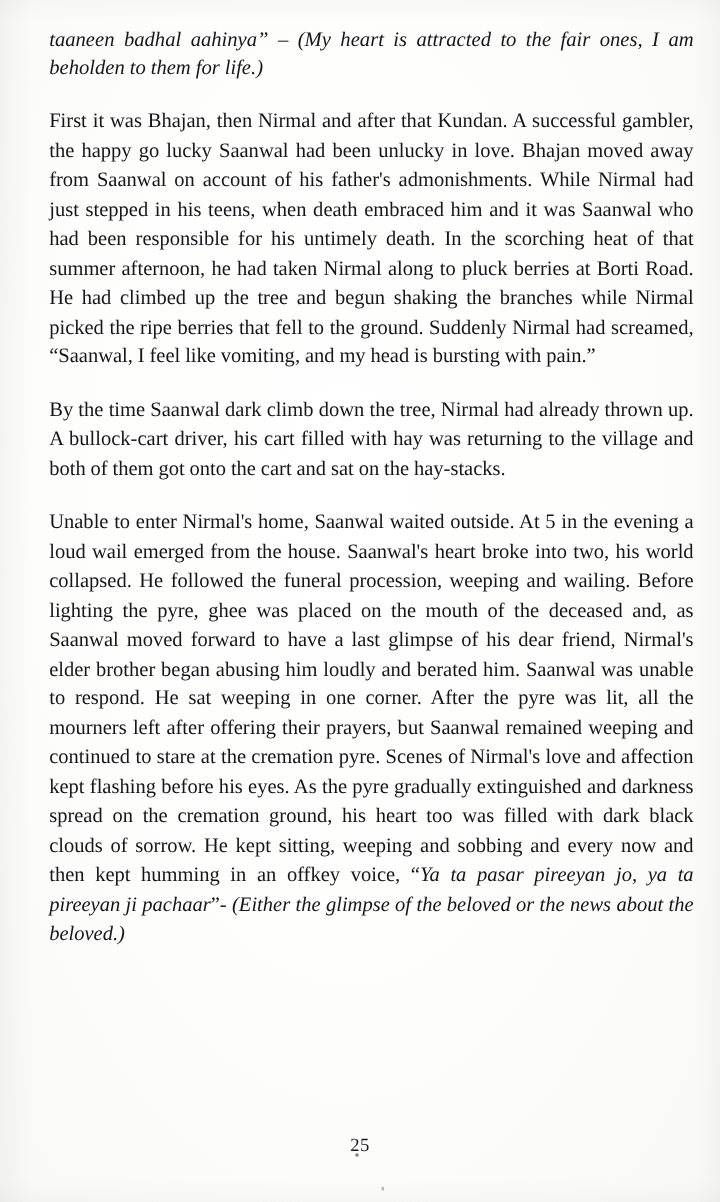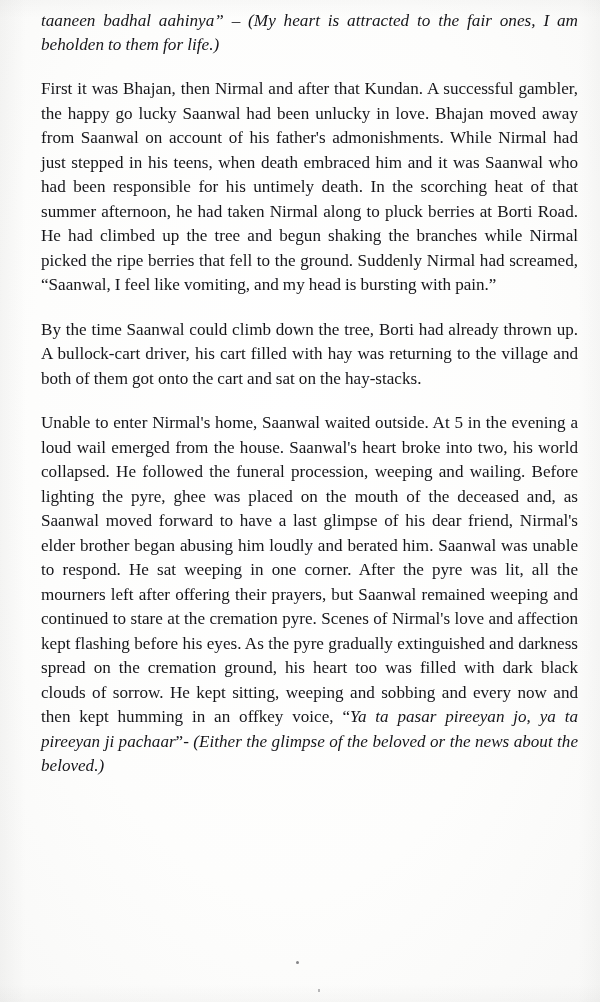--- a/index.html
+++ b/index.html
@@ -37,21 +37,21 @@
   }
 
   .text-column {
     position: absolute;
     left: 41px;
     top: 9px;
     width: 537px;
   }
 
   .para {
-    margin: 0 0 20px 0;
+    margin: 12px 0 20px 0;
     text-align: justify;
     text-justify: inter-word;
     font-size: 17.1px;
     line-height: 24.5px;
     color: #16161a;
     word-spacing: -0.2px;
   }
   .para:last-of-type {
     margin-bottom: 0;
   }
@@ -110,24 +110,27 @@
 <div class="page">
 
   <div class="scan-vignette"></div>
 
   <div class="text-column">
 
     <p class="para italic-block">taaneen badhal aahinya” – (My heart is attracted to the fair ones, I am beholden to them for life.)</p>
 
     <p class="para">First it was Bhajan, then Nirmal and after that Kundan. A successful gambler, the happy go lucky Saanwal had been unlucky in love. Bhajan moved away from Saanwal on account of his father's admonishments. While Nirmal had just stepped in his teens, when death embraced him and it was Saanwal who had been responsible for his untimely death. In the scorching heat of that summer afternoon, he had taken Nirmal along to pluck berries at Borti Road. He had climbed up the tree and begun shaking the branches while Nirmal picked the ripe berries that fell to the ground. Suddenly Nirmal had screamed, “Saanwal, I feel like vomiting, and my head is bursting with pain.”</p>
 
-    <p class="para">By the time Saanwal could climb down the tree, Borti had already thrown up. A bullock-cart driver, his cart filled with hay was returning to the village and both of them got onto the cart and sat on the hay-stacks.</p>
+    <p class="para">By the time Saanwal dark climb down the tree, Nirmal had already thrown up. A bullock-cart driver, his cart filled with hay was returning to the village and both of them got onto the cart and sat on the hay-stacks.</p>
 
     <p class="para"><span>Unable to enter Nirmal's home, Saanwal waited outside. At 5 in the evening a loud wail emerged from the house. Saanwal's heart broke into two, his world collapsed. He followed the funeral procession, weeping and wailing. Before lighting the pyre, ghee was placed on the mouth of the deceased and, as Saanwal moved forward to have a last glimpse of his dear friend, Nirmal's elder brother began abusing him loudly and berated him. Saanwal was unable to respond. He sat weeping in one corner. After the pyre was lit, all the mourners left after offering their prayers, but Saanwal remained weeping and continued to stare at the cremation pyre. Scenes of Nirmal's love and affection kept flashing before his eyes. As the pyre gradually extinguished and darkness spread on the cremation ground, his heart too was filled with dark black clouds of sorrow. He kept sitting, weeping and sobbing and every now and then kept humming in an offkey voice, “</span><span class="quote-italic">Ya ta pasar pireeyan jo, ya ta pireeyan ji pachaar</span><span>”- </span><span class="quote-italic">(Either the glimpse of the beloved or the news about the beloved.)</span></p>
 
 
   </div>
 
+  <div class="folio">
+    <span class="folio-number">25</span>
+  </div>
 
   <div class="speck-folio"></div>
   <div class="speck-lower"></div>
 
 </div>
 
 </body></html>

